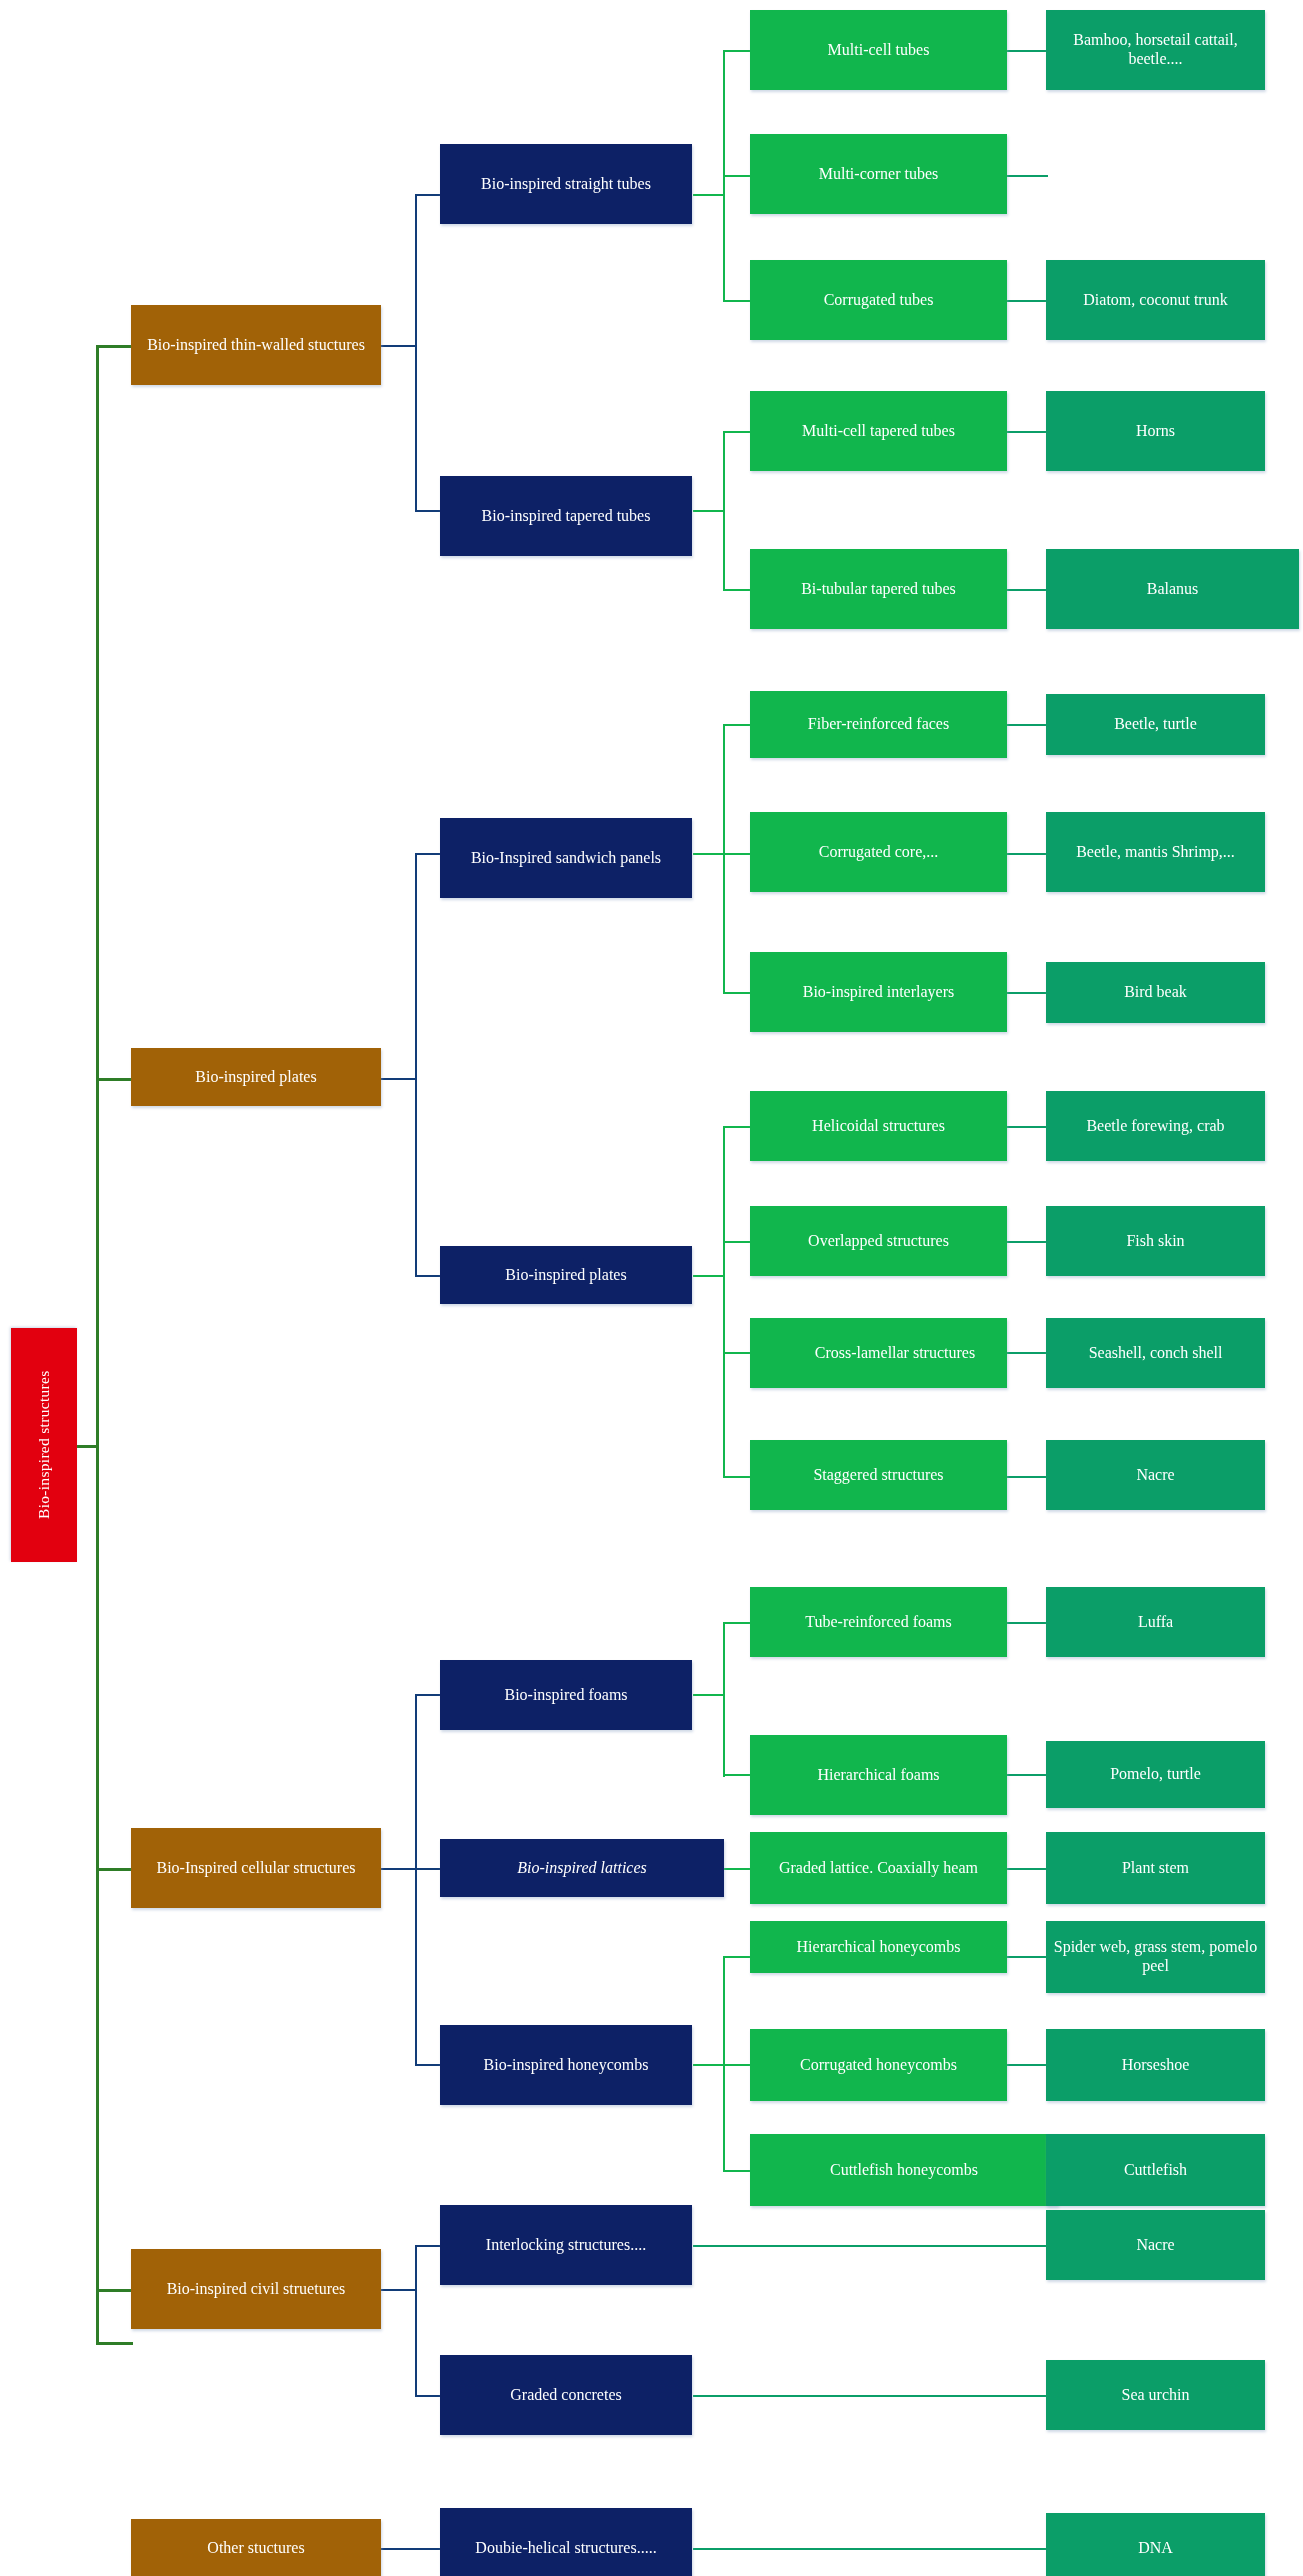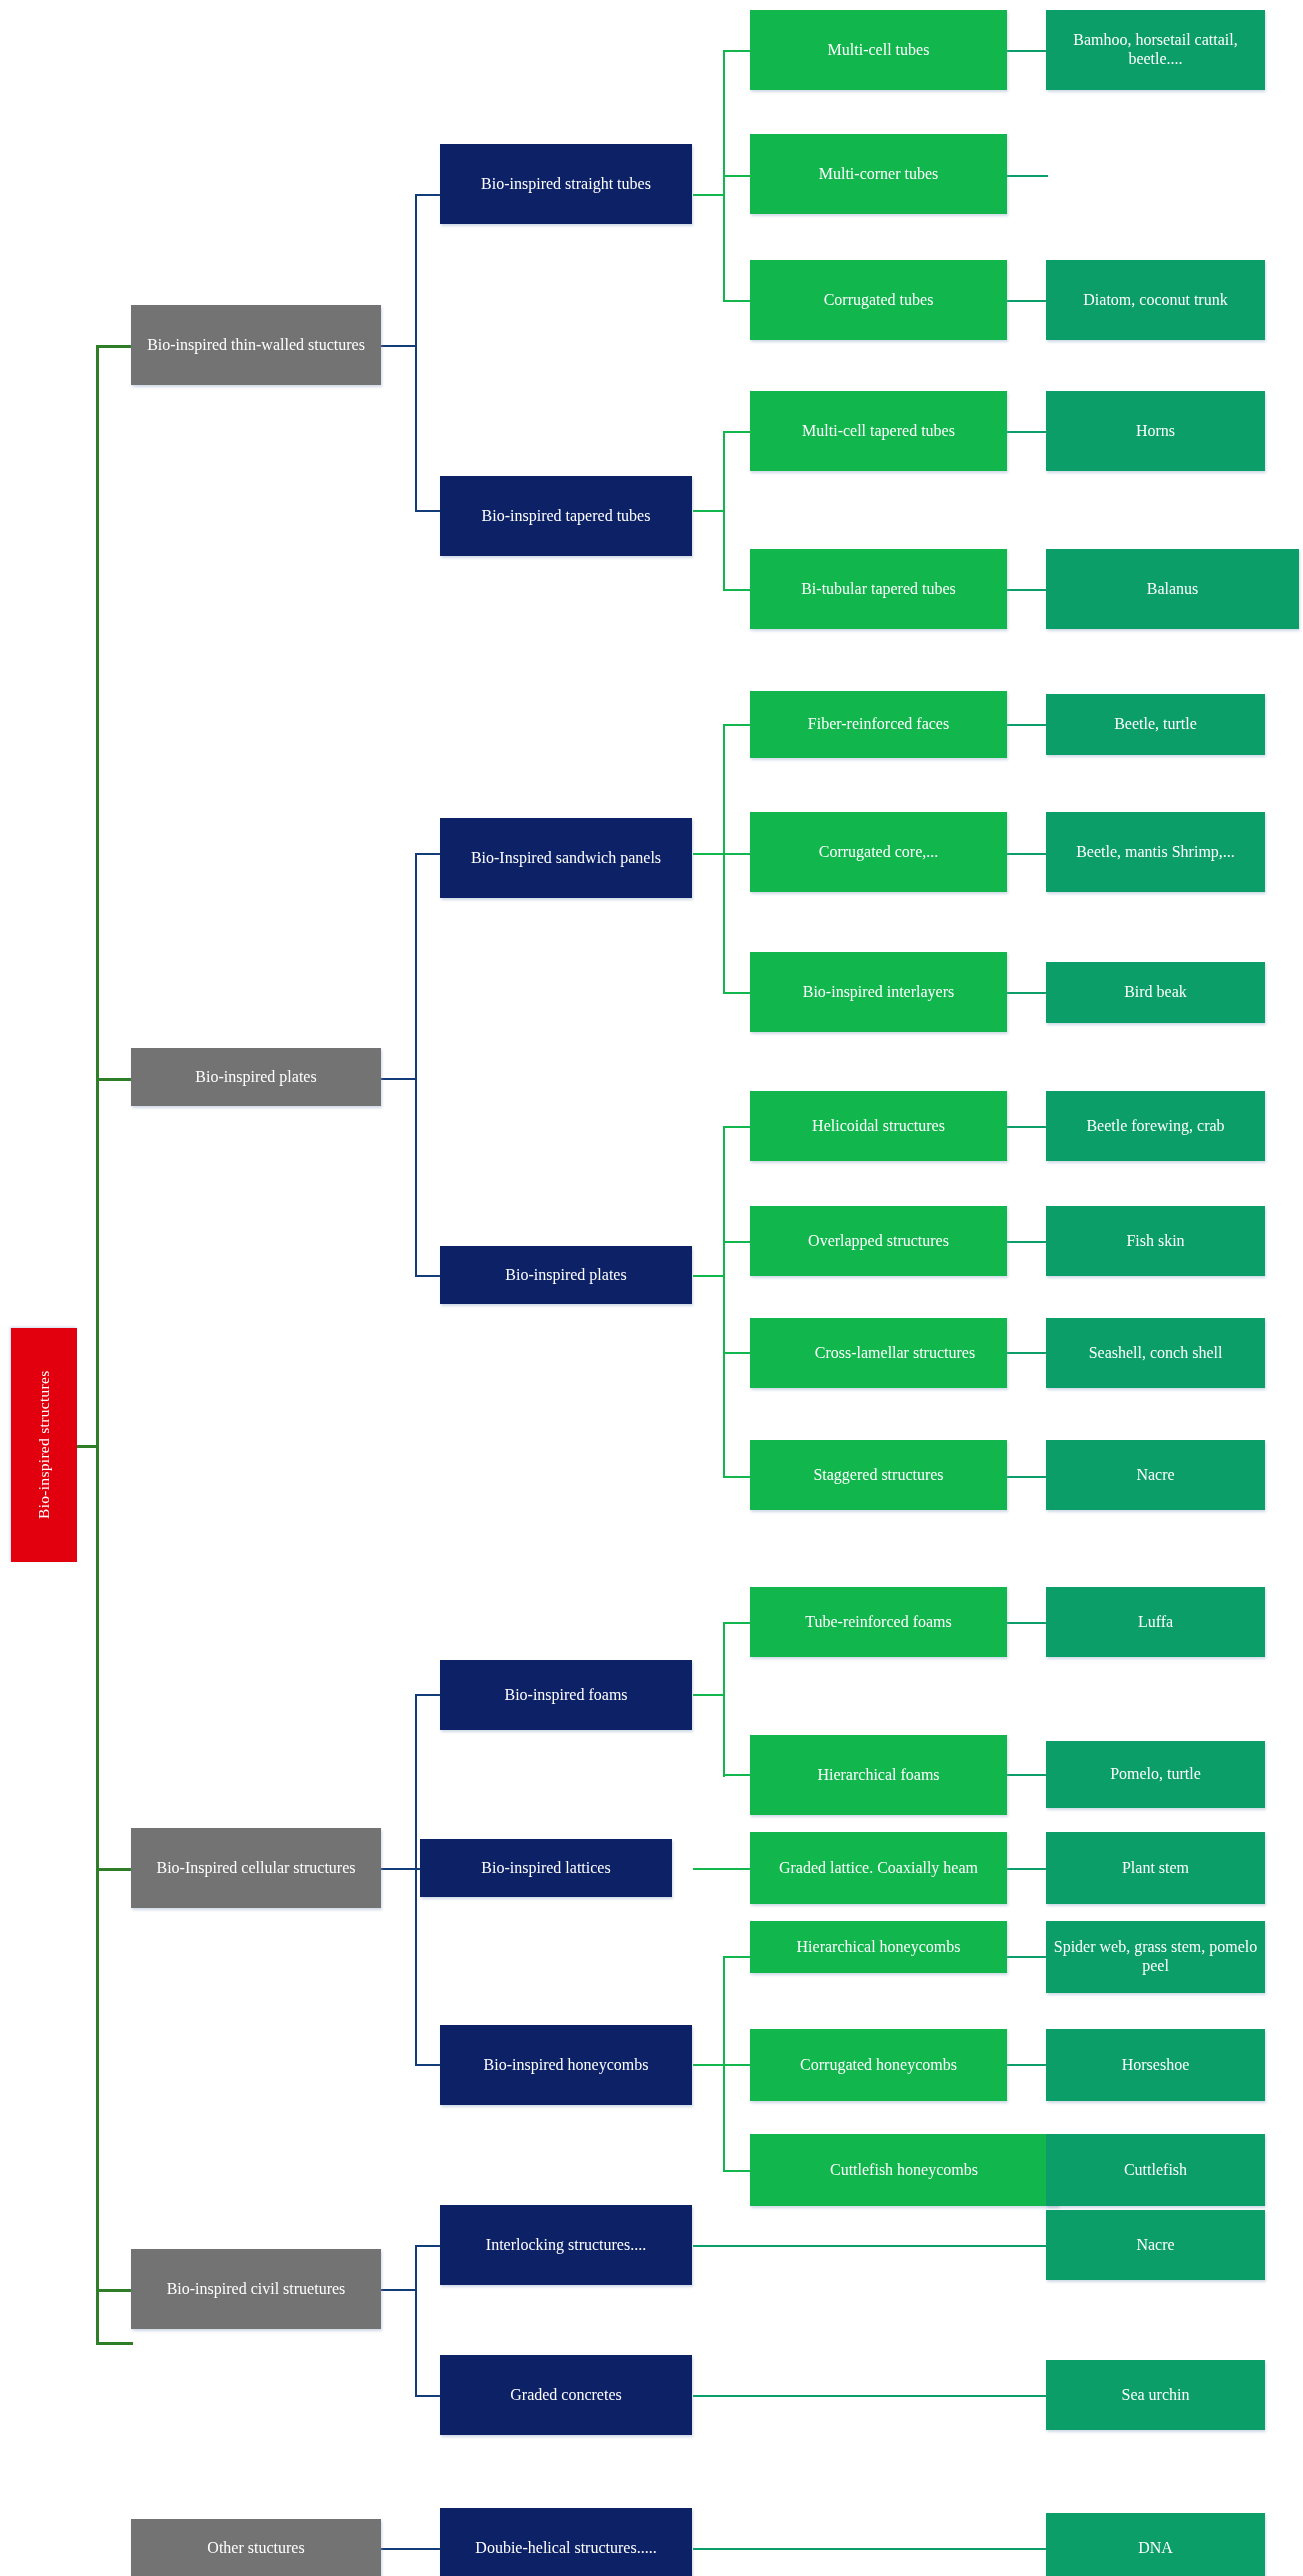--- a/index.html
+++ b/index.html
@@ -19,21 +19,21 @@
     justify-content:center;
     text-align:center;
     color:#ffffff;
     line-height:1.18;
     padding:1px 3.1px;
     z-index:5;
     box-shadow:1px 1.5px 2.6px rgba(150,170,200,.45);
   }
   
   .lvl-root{background:#e2000f;}
-  .lvl1{background:#737373;}
+  .lvl1{background:#a16207;}
   .lvl2{background:#0d2166;}
   .lvl3{background:#11b64d;}
   .lvl4{background:#0b9e68;}
 
   .node.lvl-root{
     writing-mode:vertical-rl;
     transform:rotate(180deg);
     font-size:15.5px;
     letter-spacing:0.3px;
   }
@@ -152,21 +152,21 @@
   <div class="node lvl1" style="left:131px;top:1048px;width:250px;height:58px;">Bio-inspired plates</div>
   <div class="node lvl1" style="left:131px;top:1828px;width:250px;height:80px;">Bio-Inspired cellular structures</div>
   <div class="node lvl1" style="left:131px;top:2249px;width:250px;height:80px;">Bio-inspired civil struetures</div>
   <div class="node lvl1" style="left:131px;top:2519px;width:250px;height:58px;">Other stuctures</div>
 
   <div class="node lvl2" style="left:440px;top:144px;width:252px;height:80px;">Bio-inspired straight tubes</div>
   <div class="node lvl2" style="left:440px;top:476px;width:252px;height:80px;">Bio-inspired tapered tubes</div>
   <div class="node lvl2" style="left:440px;top:818px;width:252px;height:80px;">Bio-Inspired sandwich panels</div>
   <div class="node lvl2" style="left:440px;top:1246px;width:252px;height:58px;">Bio-inspired plates</div>
   <div class="node lvl2" style="left:440px;top:1660px;width:252px;height:70px;">Bio-inspired foams</div>
-  <div class="node lvl2" style="left:420px;top:1839px;width:252px;height:58px;">Bio-inspired lattices</div>
+  <div class="node lvl2" style="left:440px;top:1839px;width:284px;height:58px;font-style:italic;">Bio-inspired lattices</div>
   <div class="node lvl2" style="left:440px;top:2025px;width:252px;height:80px;">Bio-inspired honeycombs</div>
   <div class="node lvl2" style="left:440px;top:2205px;width:252px;height:80px;">Interlocking structures....</div>
   <div class="node lvl2" style="left:440px;top:2355px;width:252px;height:80px;">Graded concretes</div>
   <div class="node lvl2" style="left:440px;top:2508px;width:252px;height:80px;">Doubie-helical structures.....</div>
 
   <div class="node lvl3" style="left:750px;top:10.3px;width:257px;height:80px;">Multi-cell tubes</div>
   <div class="node lvl3" style="left:750px;top:134px;width:257px;height:80px;">Multi-corner tubes</div>
   <div class="node lvl3" style="left:750px;top:260px;width:257px;height:80px;">Corrugated tubes</div>
   <div class="node lvl3" style="left:750px;top:391px;width:257px;height:80px;">Multi-cell tapered tubes</div>
   <div class="node lvl3" style="left:750px;top:549px;width:257px;height:80px;">Bi-tubular tapered tubes</div>

